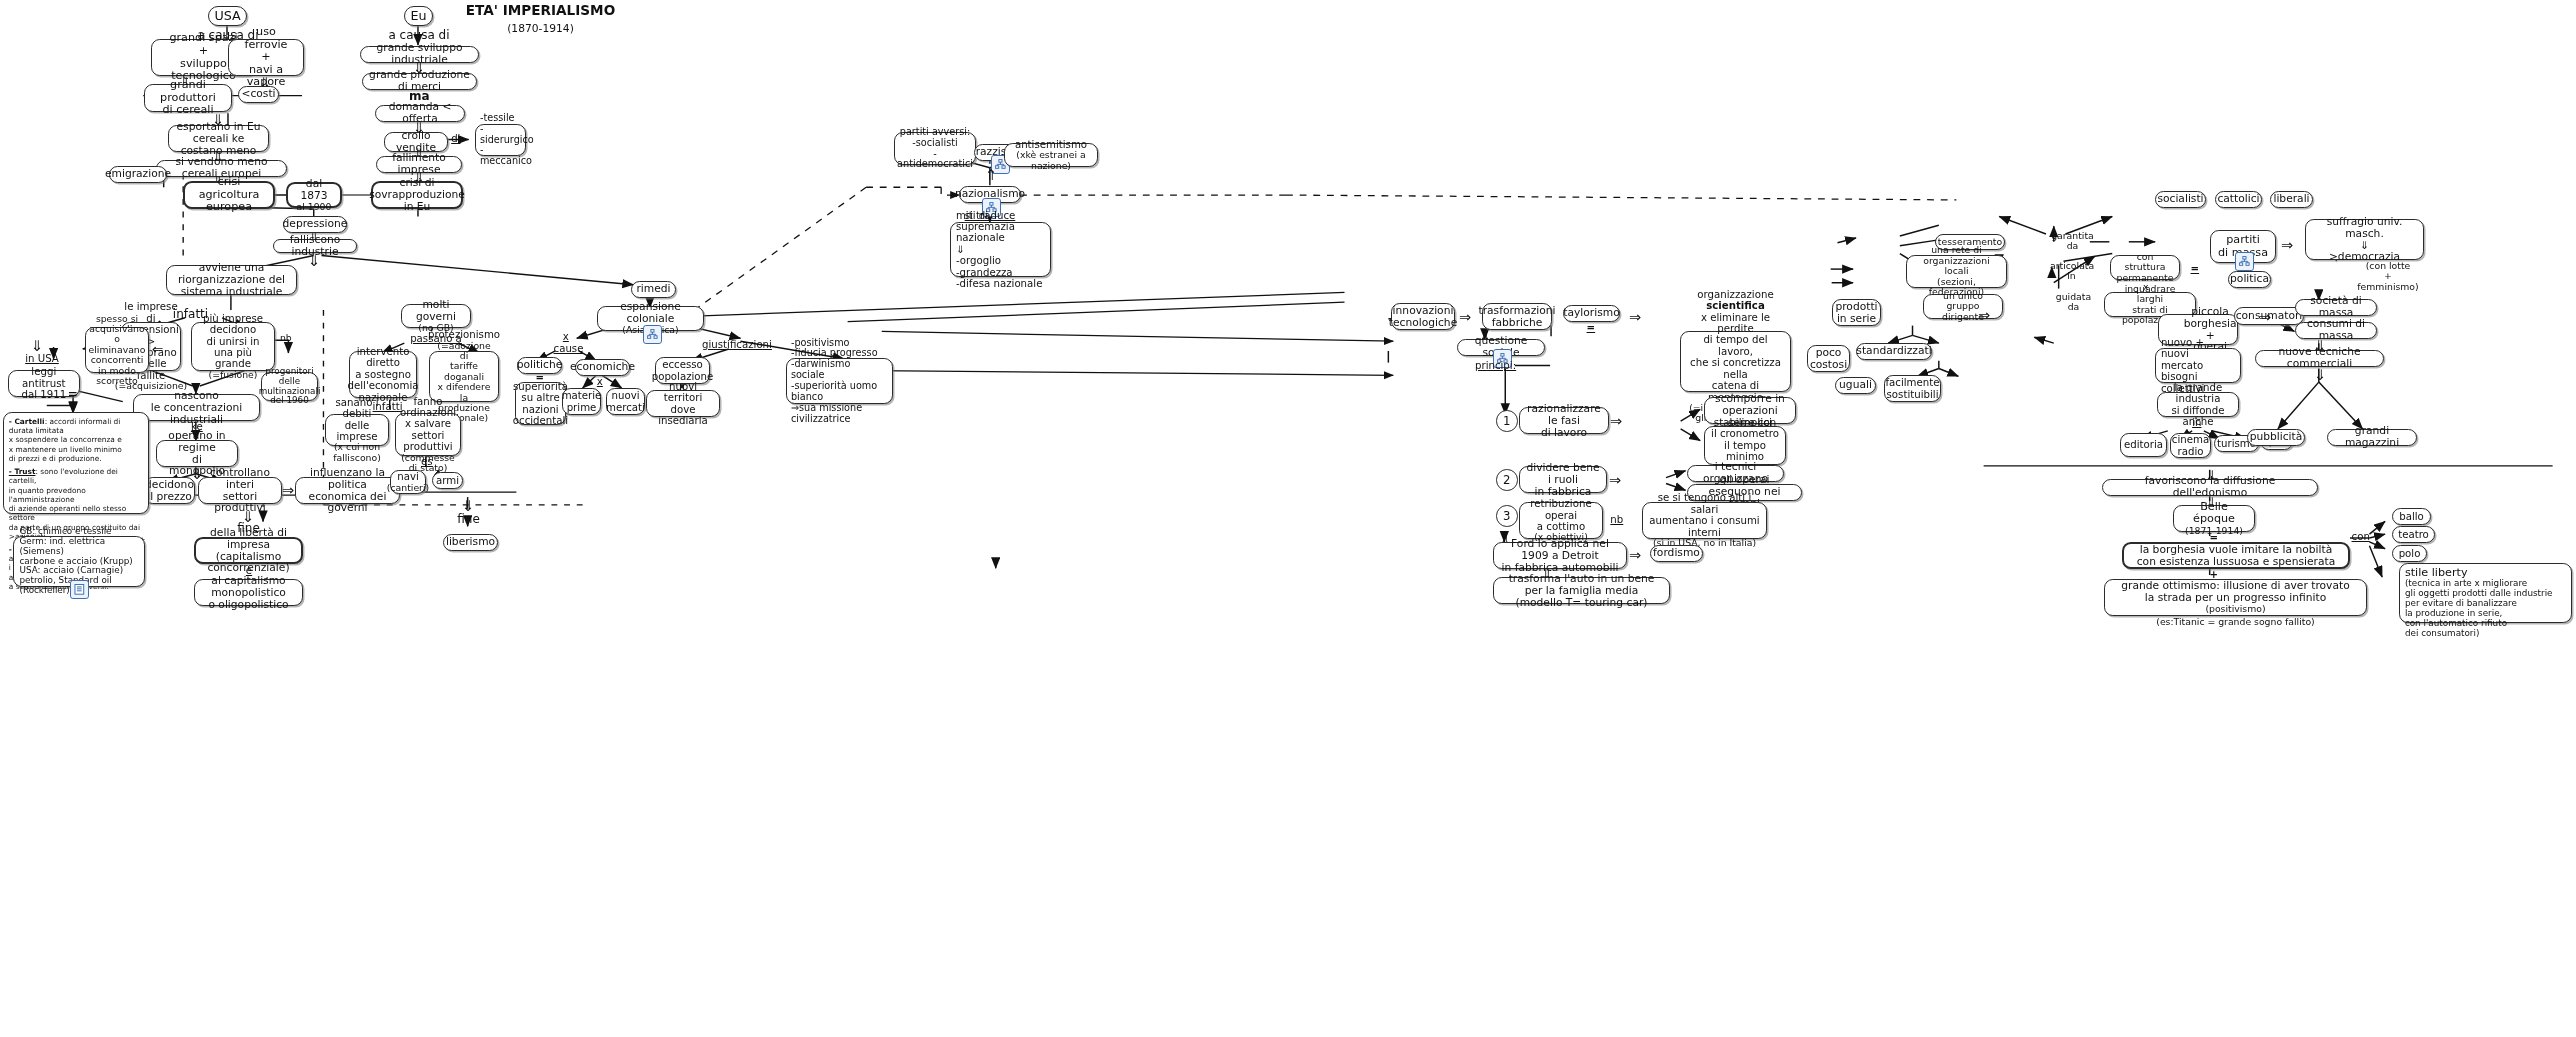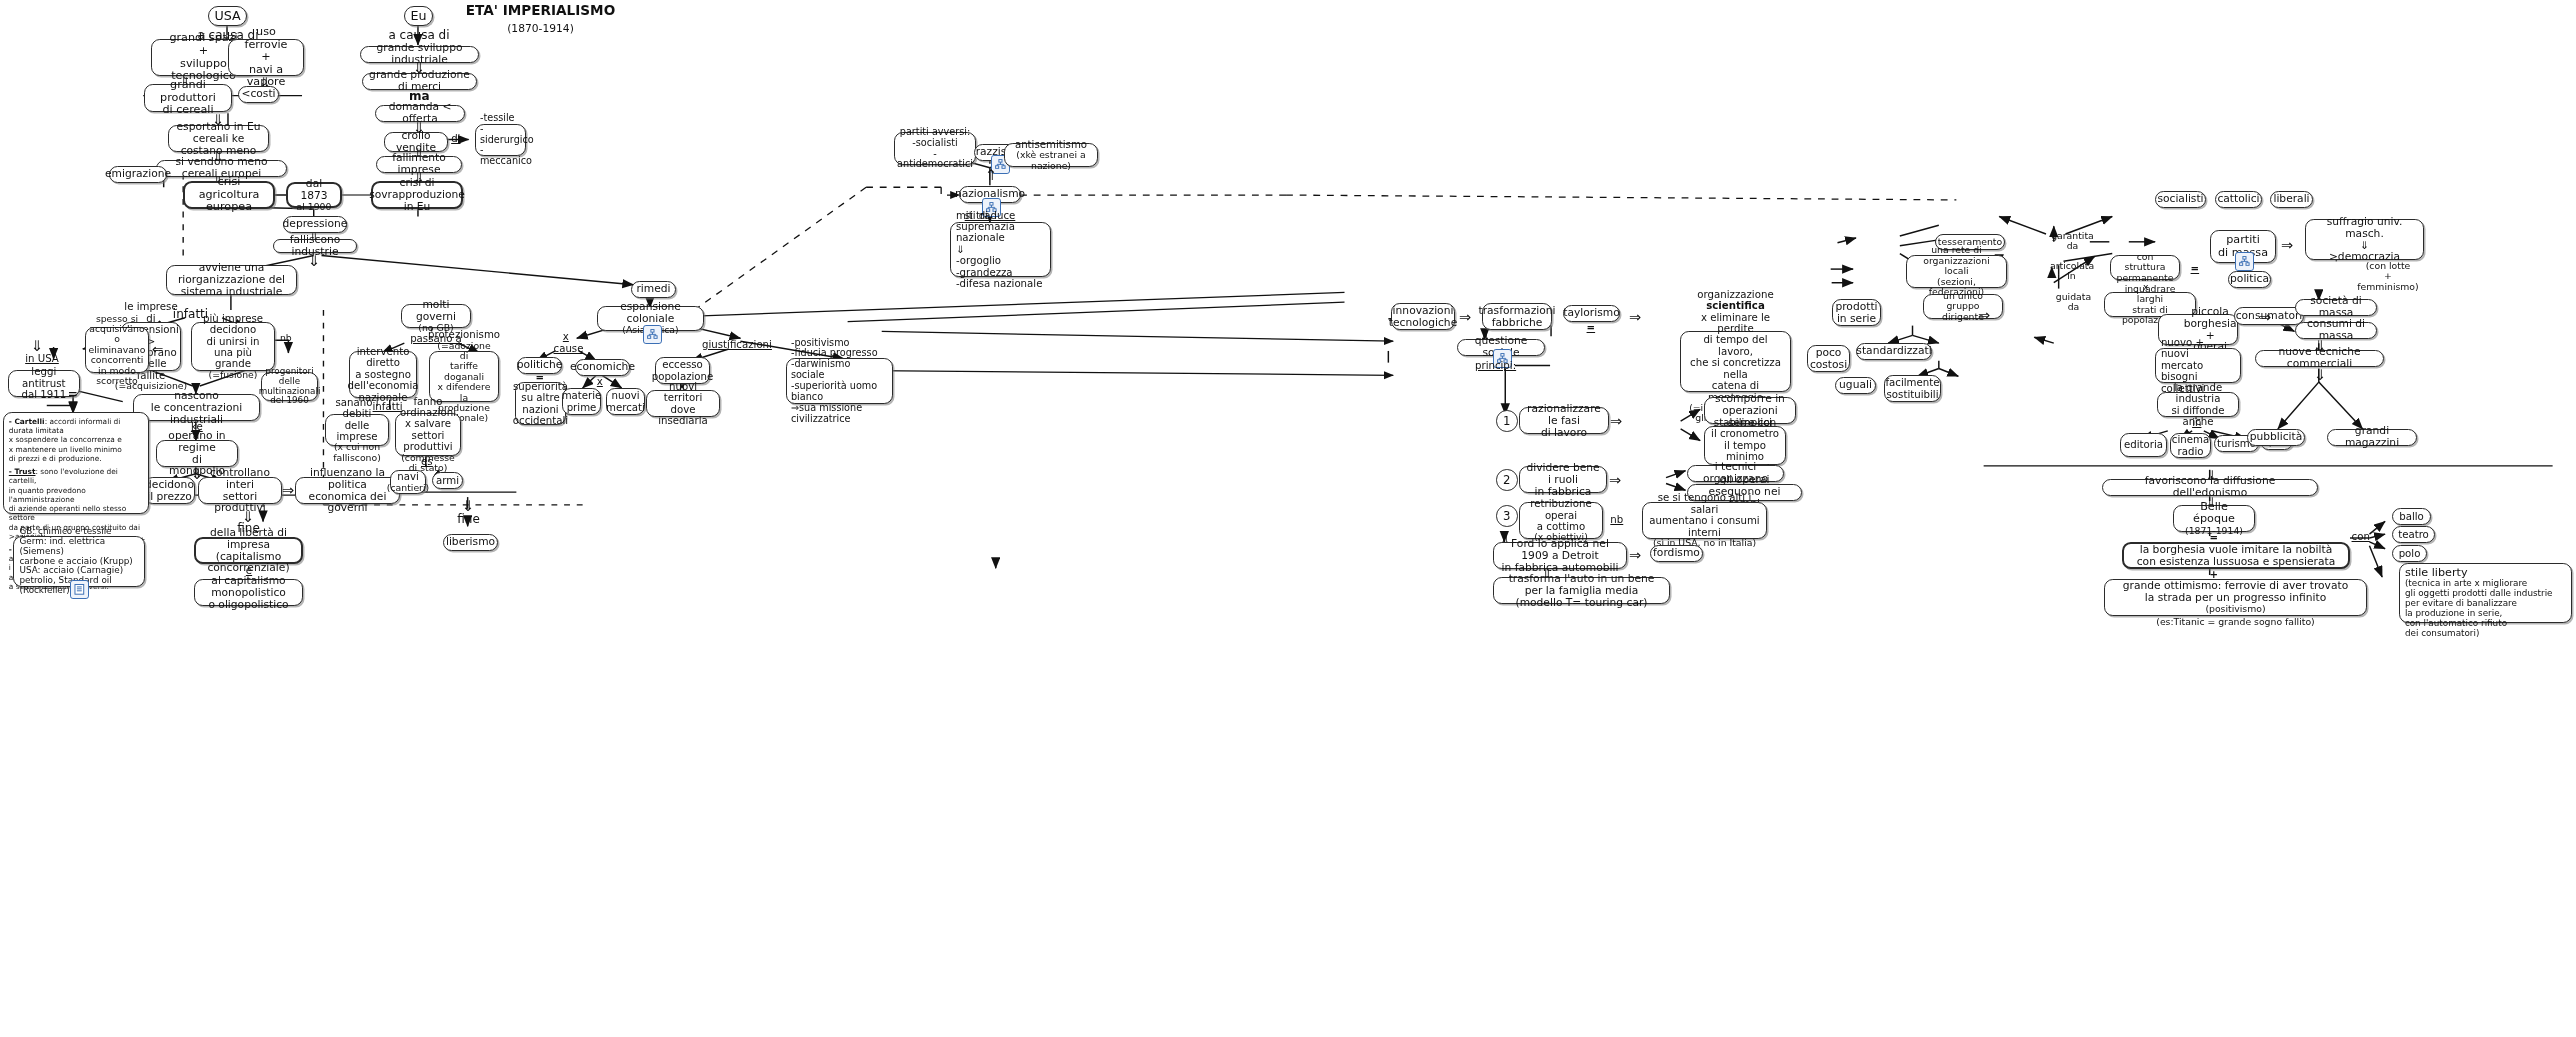--- a/index.html
+++ b/index.html
@@ -596,21 +596,21 @@
 <div class="arrowglyph" style="left:2205px;top:496px;">⇓</div>
 <div class="node" style="left:2173px;top:505px;width:82px;height:27px;font-size:11.2px;">
   <span>Belle époque</span>
   <span class="tiny">(1871-1914)</span>
 </div>
 <div class="lbl bold small" style="left:2208px;top:532px;width:11.7px;">=</div>
 <div class="node thick" style="left:2122px;top:542px;width:228px;height:27px;font-size:10.7px;">la borghesia vuole imitare la nobiltà
 con esistenza lussuosa e spensierata</div>
 <div class="lbl bold small" style="left:2208px;top:569px;width:11.7px;">+</div>
 <div class="node" style="left:2104px;top:579px;width:263px;height:37px;font-size:10.7px;">
-  <span>grande ottimismo: ferrovie di aver trovato
+  <span>grande ottimismo: illusione di aver trovato
 la strada per un progresso infinito</span>
   <span class="tiny">(positivismo)</span>
 </div>
 <div class="lbl tiny" style="left:2143px;top:617px;width:185px;">(es:Titanic = grande sogno fallito)</div>
 <div class="lbl small" style="left:2350px;top:531px;width:21.4px;">con</div>
 <div class="node" style="left:2392px;top:508px;width:39px;height:16.6px;font-size:10.2px;">ballo</div>
 <div class="node" style="left:2392px;top:526px;width:43px;height:16.6px;font-size:10.2px;">teatro</div>
 <div class="node" style="left:2392px;top:545px;width:35px;height:16.6px;font-size:10.2px;">polo</div>
 <div class="node left" style="left:2399px;top:563px;width:173px;height:60px;font-size:8.8px;padding:2.9px 4.9px;justify-content:flex-start;">
   <span style="font-size:11.2px">stile liberty</span>

